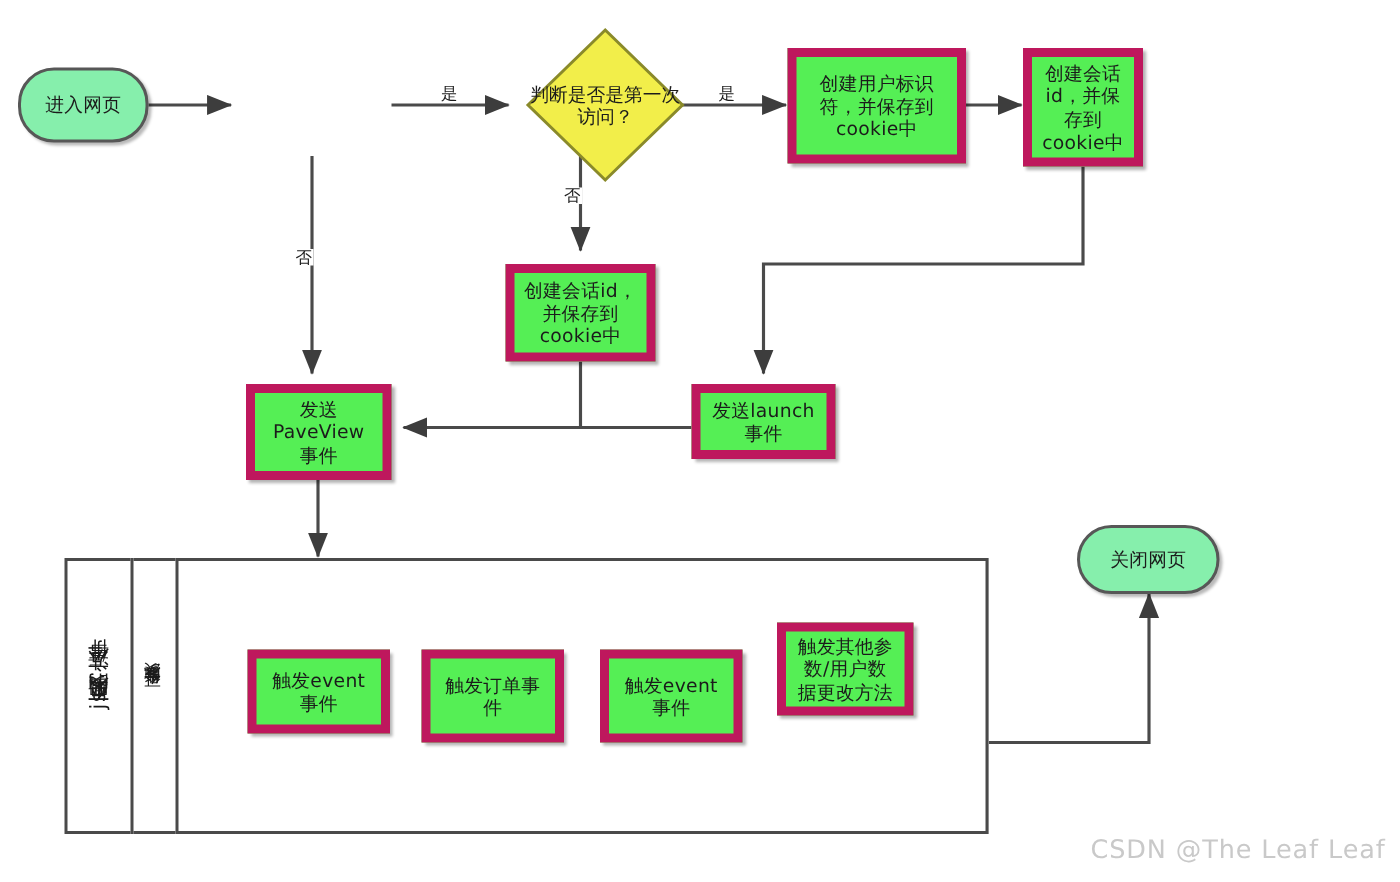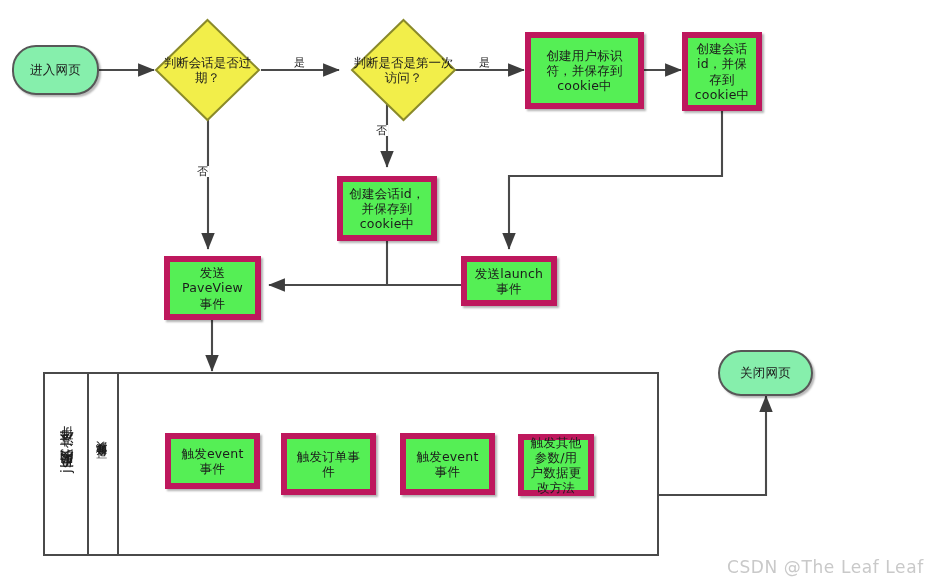--- a/index.html
+++ b/index.html
@@ -149,26 +149,20 @@
     <g stroke="#4a4a4a" stroke-width="2.1" fill="none">
 
       <path d="M387,241 L387,285"></path>
     </g>
   </svg>
 
   <div class="node terminal" style="left:12px; top:45px; width:87px; height:50px;">
     <span>进入网页</span>
   </div>
 
-  <div class="decision-wrap" style="left:154px; top:18px; width:107px; height:104px;">
-    <svg class="decision-shape" viewBox="0 0 107 104" xmlns="http://www.w3.org/2000/svg">
-      <polygon points="53.5,2 105,52 53.5,102 2,52" fill="#f2ee4a" stroke="#8a8a2a" stroke-width="2"></polygon>
-    </svg>
-    <div class="decision-label">判断会话是否过期？</div>
-  </div>
 
   <div class="decision-wrap" style="left:350px; top:18px; width:107px; height:104px;">
     <svg class="decision-shape" viewBox="0 0 107 104" xmlns="http://www.w3.org/2000/svg">
       <polygon points="53.5,2 105,52 53.5,102 2,52" fill="#f2ee4a" stroke="#8a8a2a" stroke-width="2"></polygon>
     </svg>
     <div class="decision-label">判断是否是第一次访问？</div>
   </div>
 
   <div class="edge-label" style="left:293px; top:57px;">是</div>
   <div class="edge-label" style="left:478px; top:57px;">是</div>
@@ -210,19 +204,19 @@
 
   <div class="node process" style="left:165px; top:433px; width:95px; height:56px; padding:4px 6px;">
     <span>触发event事件</span>
   </div>
   <div class="node process" style="left:281px; top:433px; width:95px; height:62px; padding:4px 6px;">
     <span>触发订单事件</span>
   </div>
   <div class="node process" style="left:400px; top:433px; width:95px; height:62px; padding:4px 6px;">
     <span>触发event事件</span>
   </div>
-  <div class="node process" style="left:518px; top:434px; width:76px; height:62px; padding:4px 6px;">
+  <div class="node process" style="left:518px; top:415px; width:91px; height:62px; padding:4px 6px;">
     <span>触发其他参数/用户数据更改方法</span>
   </div>
 
   <div class="watermark" style="left:727px; top:557px;">CSDN @The Leaf Leaf</div>
 
 </div>
 
 </body></html>

